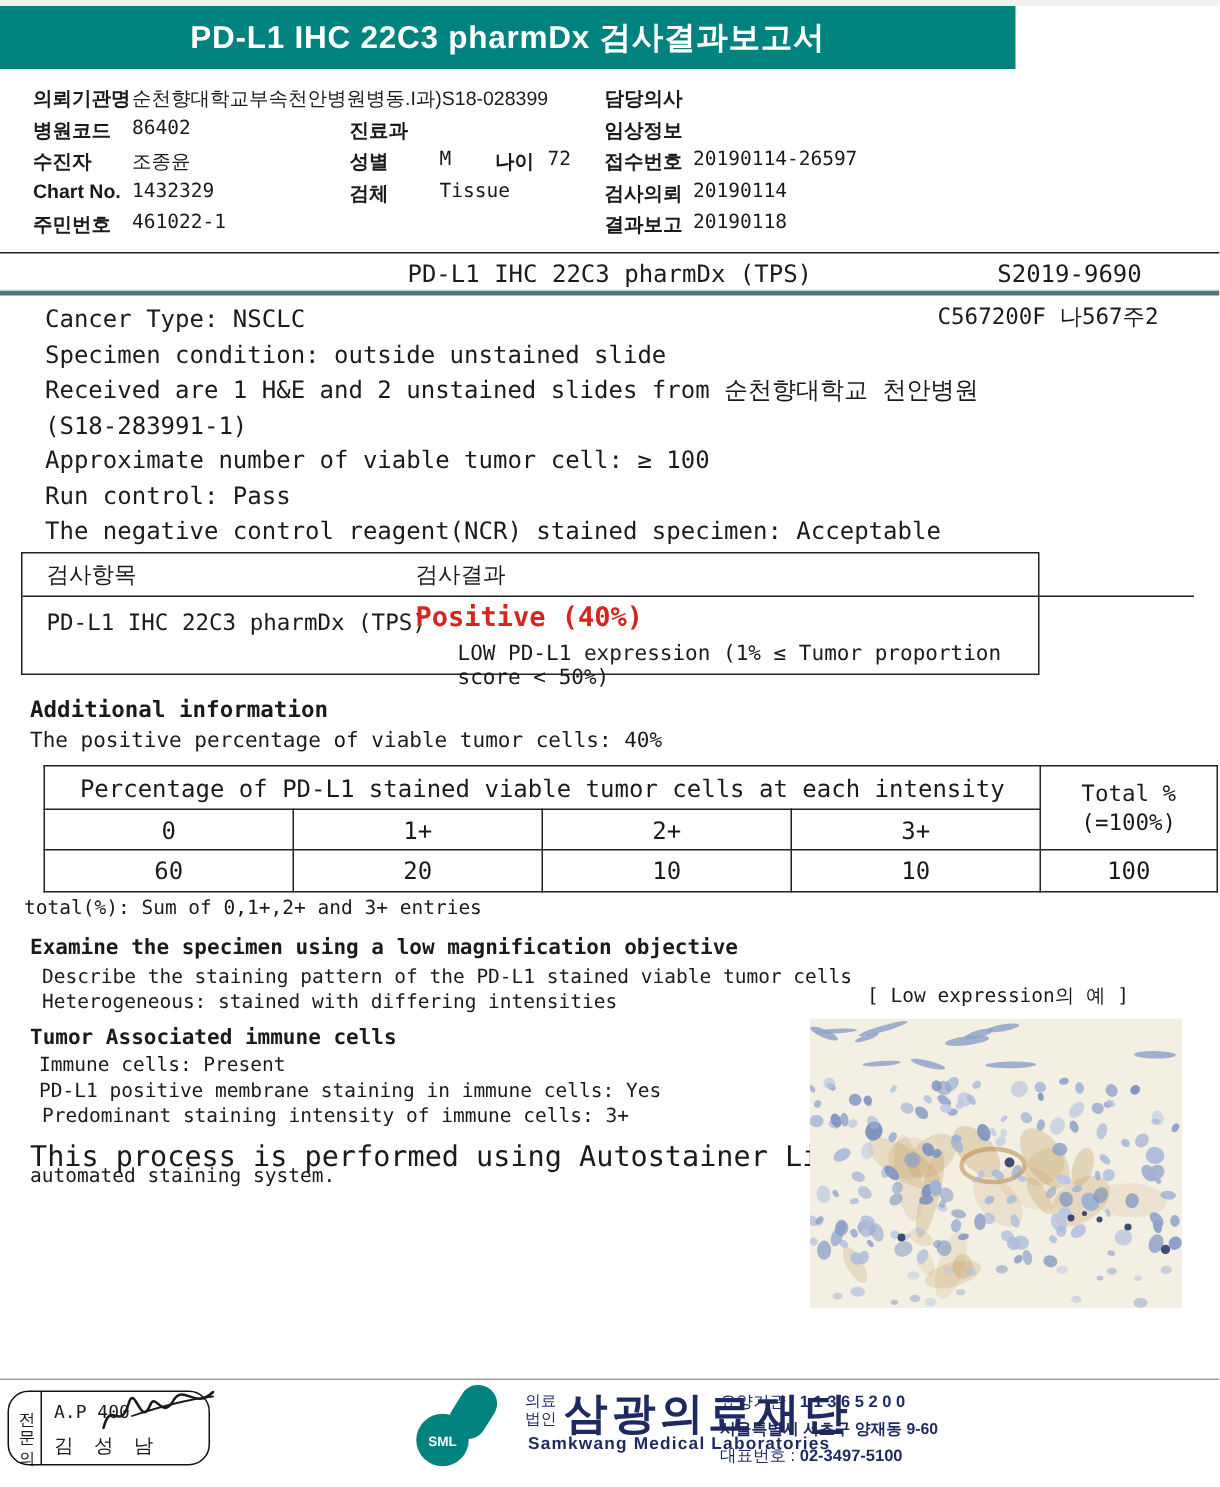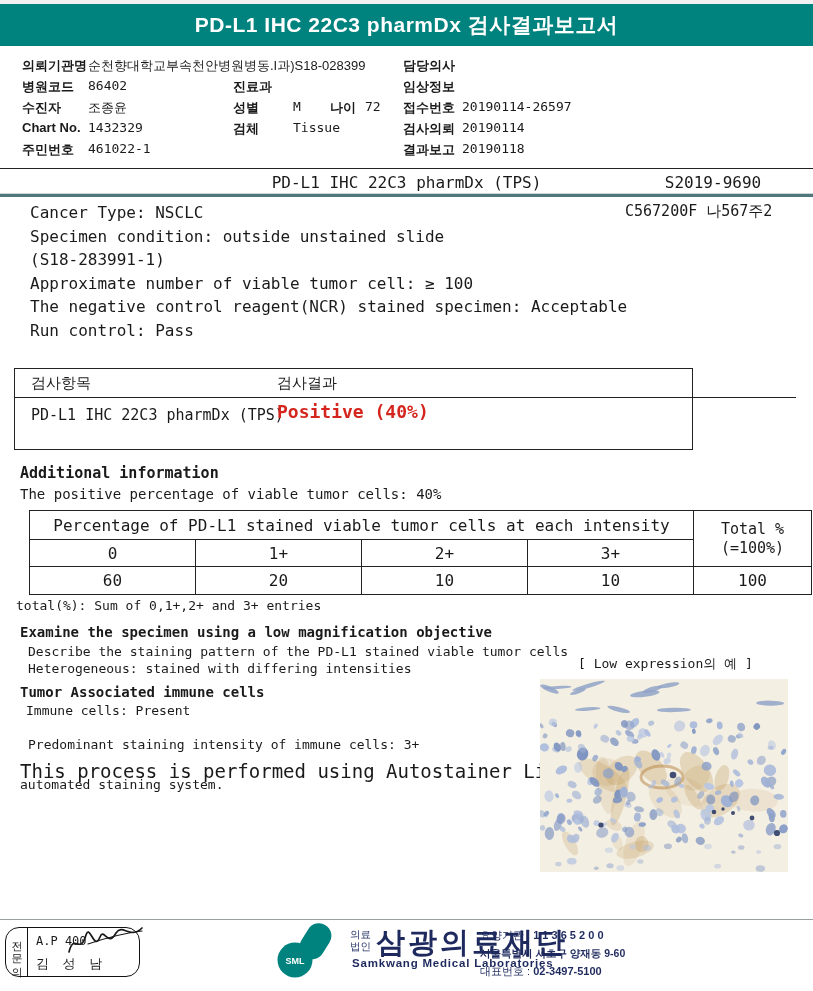--- a/index.html
+++ b/index.html
@@ -9,21 +9,21 @@
     --navy:#1E2A5E;
   }
   *{box-sizing:border-box;margin:0;padding:0}
   body{margin:0;background:#fff;font-family:"Liberation Sans",sans-serif;color:#1a1a1a}
   .page{position:relative;width:813px;height:991px;background:#fff;overflow:hidden}
   .mono{font-family:"DejaVu Sans Mono","Liberation Mono",monospace}
   .b{font-weight:bold}
   .t{position:absolute;white-space:nowrap}
 
   .top-strip{position:absolute;left:0;top:0;width:813px;height:4px;background:#f1f1f1}
-  .titlebar{position:absolute;left:0;top:4px;width:813px;height:42px;background:var(--accent);
+  .titlebar{position:absolute;left:0;top:4px;width:677px;height:42px;background:var(--accent);
     color:#fff;display:flex;align-items:center;justify-content:center;
     font-size:21px;font-weight:bold;letter-spacing:.5px}
 
   
   .info{position:absolute;left:0;top:57px;width:813px;height:106px;font-size:13px}
   .if{position:absolute;white-space:nowrap}
   .lb{font-weight:bold}
   .r1{top:0}.r2{top:21px}.r3{top:42px}.r4{top:63px}.r5{top:84px}
   .ca{left:22px}.cav{left:88px}
   .cb{left:233px}.cbv{left:293px}.cb2{left:330px}.cb2v{left:365px}
@@ -122,33 +122,35 @@
   </div>
 
   <div class="topline"></div>
   <div class="sec-title mono">PD-L1 IHC 22C3 pharmDx (TPS)</div>
   <div class="sec-no mono">S2019-9690</div>
   <div class="rule2"></div>
 
   <div class="bodytext mono">
     <div>Cancer Type: NSCLC</div>
     <div>Specimen condition: outside unstained slide</div>
+    <div>Received are 1 H&amp;E and 2 unstained slides from 순천향대학교 천안병원</div>
     <div>(S18-283991-1)</div>
     <div>Approximate number of viable tumor cell: ≥ 100</div>
+    <div>Run control: Pass</div>
     <div>The negative control reagent(NCR) stained specimen: Acceptable</div>
-    <div>Run control: Pass</div>
   </div>
   <div class="code-right mono">C567200F 나567주2</div>
 
   <div class="result-box">
     <span class="rb-h1">검사항목</span>
     <span class="rb-h2">검사결과</span>
     <div class="rb-line"></div>
     <span class="rb-item mono">PD-L1 IHC 22C3 pharmDx (TPS)</span>
     <span class="rb-res mono">Positive (40%)</span>
+    <span class="rb-note mono">LOW PD-L1 expression (1% ≤ Tumor proportion score &lt; 50%)</span>
   </div>
 
   <div class="t mono b" style="left:20px;top:464px;font-size:15px">Additional information</div>
   <div class="t mono" style="left:20px;top:486px;font-size:14px">The positive percentage of viable tumor cells: 40%</div>
 
   <table class="intensity">
     <colgroup>
         <col style="width:166px">
         <col style="width:166px">
         <col style="width:166px">
@@ -182,20 +184,21 @@
   <div class="t mono" style="left:16px;top:598px;font-size:13px">total(%): Sum of 0,1+,2+ and 3+ entries</div>
 
   <div class="t mono b" style="left:20px;top:624px;font-size:14px">Examine the specimen using a low magnification objective</div>
   <div class="t mono" style="left:28px;top:644px;font-size:13px">Describe the staining pattern of the PD-L1 stained viable tumor cells</div>
   <div class="t mono" style="left:28px;top:661px;font-size:13px">Heterogeneous: stained with differing intensities</div>
 
   <div class="t mono" style="left:578px;top:655px;font-size:13px">[ Low expression의 예 ]</div>
 
   <div class="t mono b" style="left:20px;top:684px;font-size:14px">Tumor Associated immune cells</div>
   <div class="t mono" style="left:26px;top:703px;font-size:13px">Immune cells: Present</div>
+  <div class="t mono" style="left:26px;top:720px;font-size:13px">PD-L1 positive membrane staining in immune cells: Yes</div>
   <div class="t mono" style="left:28px;top:737px;font-size:13px">Predominant staining intensity of immune cells: 3+</div>
 
   <div class="t mono" style="left:20px;top:760px;font-size:19px">This process is performed using Autostainer Link 48</div>
   <div class="t mono" style="left:20px;top:777px;font-size:13px">automated staining system.</div>
 
   <div class="histo-wrap">
     <svg id="histo" viewBox="0 0 248 193" width="248" height="193" xmlns="http://www.w3.org/2000/svg">
         <rect x="0" y="0" width="248" height="193" fill="#F4EFE3"></rect>
         <ellipse cx="125.44224053621292" cy="121.69575881958008" rx="20.58752727508545" ry="11.917820453643799" fill="#C09A5E" opacity="0.18" transform="rotate(47 125.44224053621292 121.69575881958008)"></ellipse>
         <ellipse cx="180.27632474899292" cy="121.56239700317383" rx="21.95967388153076" ry="13.794491291046143" fill="#C09A5E" opacity="0.27" transform="rotate(145 180.27632474899292 121.56239700317383)"></ellipse>

